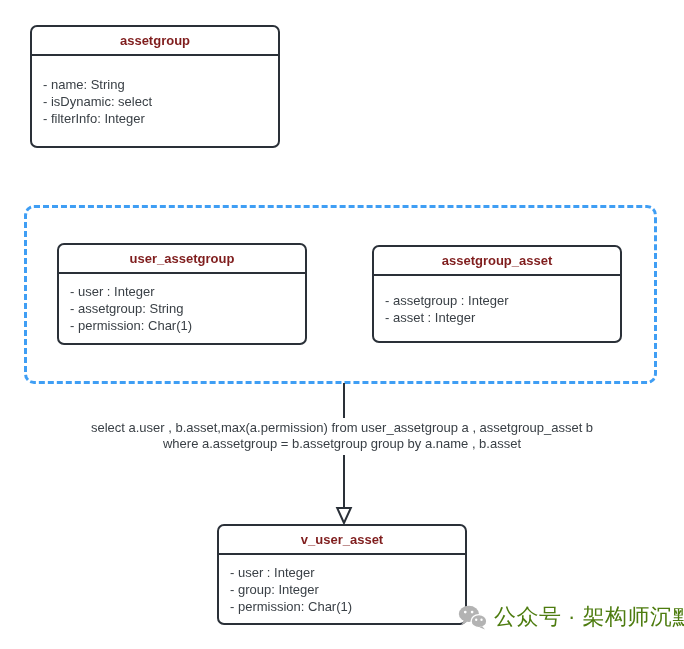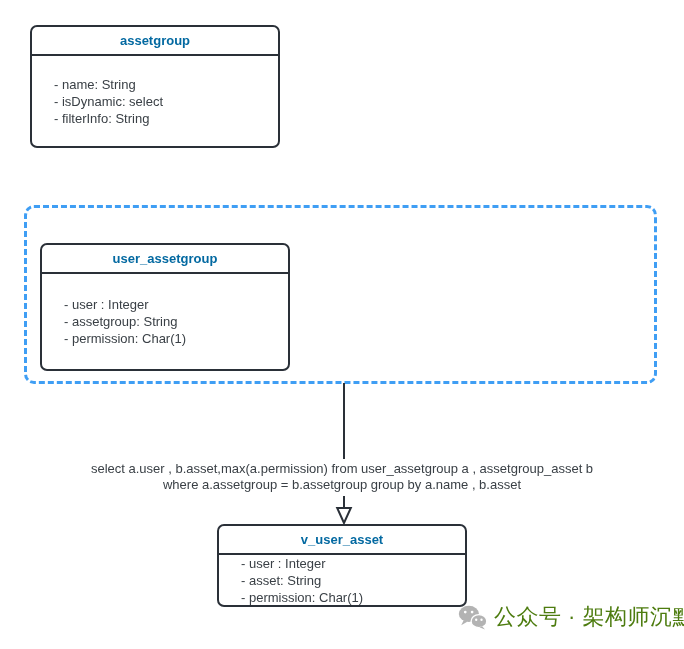--- a/index.html
+++ b/index.html
@@ -26,41 +26,41 @@
     border-radius: 7px;
     display: flex;
     flex-direction: column;
     z-index: 3;
   }
   .class-title {
     flex: 0 0 auto;
     font-size: 13px;
     line-height: 17px;
     font-weight: 700;
-    color: #0369a1;
+    color: #7f1d1d;
     text-align: center;
     padding: 5px 6px;
     border-bottom: 2px solid #2a3038;
   }
   .class-fields {
     flex: 1 1 auto;
     display: flex;
     flex-direction: column;
     justify-content: center;
-    padding: 0 22px;
+    padding: 0 11px;
     font-size: 13px;
     color: #3a4046;
   }
   .field { line-height: 17px; white-space: nowrap; }
 
   
   .box-assetgroup       { left: 30px;  top: 25px;  width: 250px; height: 123px; }
-  .box-user-assetgroup  { left: 40px;  top: 243px; width: 250px; height: 128px; }
+  .box-user-assetgroup  { left: 57px;  top: 243px; width: 250px; height: 102px; }
   .box-assetgroup-asset { left: 372px; top: 245px; width: 250px; height: 98px; }
-  .box-v-user-asset     { left: 217px; top: 524px; width: 250px; height: 83px; }
+  .box-v-user-asset     { left: 217px; top: 524px; width: 250px; height: 101px; }
 
   
   .dashed-group {
     position: absolute;
     left: 24px;
     top: 205px;
     width: 633px;
     height: 179px;
     box-sizing: border-box;
     border: 3px dashed #3f9ef4;
@@ -74,21 +74,21 @@
     position: absolute;
     left: 331px;
     top: 383px;
     z-index: 2;
   }
 
   
   .sql-annotation {
     position: absolute;
     left: 42px;
-    top: 459px;
+    top: 418px;
     width: 600px;
     text-align: center;
     font-size: 13px;
     line-height: 16px;
     color: #3a4046;
     background: #ffffff;
     padding: 2px 0 3px 0;
     z-index: 4;
     white-space: nowrap;
   }
@@ -113,51 +113,58 @@
 </head>
 <body>
 
 <div class="canvas">
 
   <div class="class-box box-assetgroup">
     <div class="class-title">assetgroup</div>
     <div class="class-fields">
       <div class="field">- name: String</div>
       <div class="field">- isDynamic: select</div>
-      <div class="field">- filterInfo: String</div>
+      <div class="field">- filterInfo: Integer</div>
     </div>
   </div>
 
   <div class="dashed-group"></div>
 
   <div class="class-box box-user-assetgroup">
     <div class="class-title">user_assetgroup</div>
     <div class="class-fields">
       <div class="field">- user : Integer</div>
       <div class="field">- assetgroup: String</div>
       <div class="field">- permission: Char(1)</div>
     </div>
   </div>
 
+  <div class="class-box box-assetgroup-asset">
+    <div class="class-title">assetgroup_asset</div>
+    <div class="class-fields">
+      <div class="field">- assetgroup : Integer</div>
+      <div class="field">- asset : Integer</div>
+    </div>
+  </div>
 
   <svg class="connector-arrow" width="26" height="142" viewBox="0 0 26 142">
     <line x1="13" y1="0" x2="13" y2="125" stroke="#2a3038" stroke-width="2"></line>
     <polygon points="13,140 6.2,125 19.8,125" fill="#ffffff" stroke="#2a3038" stroke-width="2" stroke-linejoin="miter"></polygon>
   </svg>
 
   <div class="sql-annotation">
     <div>select a.user , b.asset,max(a.permission) from user_assetgroup a , assetgroup_asset b</div>
     <div>where a.assetgroup = b.assetgroup group by a.name , b.asset</div>
   </div>
 
   <div class="class-box box-v-user-asset">
     <div class="class-title">v_user_asset</div>
     <div class="class-fields">
       <div class="field">- user : Integer</div>
-      <div class="field">- asset: String</div>
+      <div class="field">- group: Integer</div>
       <div class="field">- permission: Char(1)</div>
     </div>
   </div>
 
   <div class="watermark">
     <svg width="29" height="25" viewBox="0 0 36 31">
       <g fill="#b3b3b3">
         <ellipse cx="13.5" cy="11" rx="12.5" ry="10"></ellipse>
         <path d="M7,19 L4,25 L12,20.5 Z"></path>
       </g>

